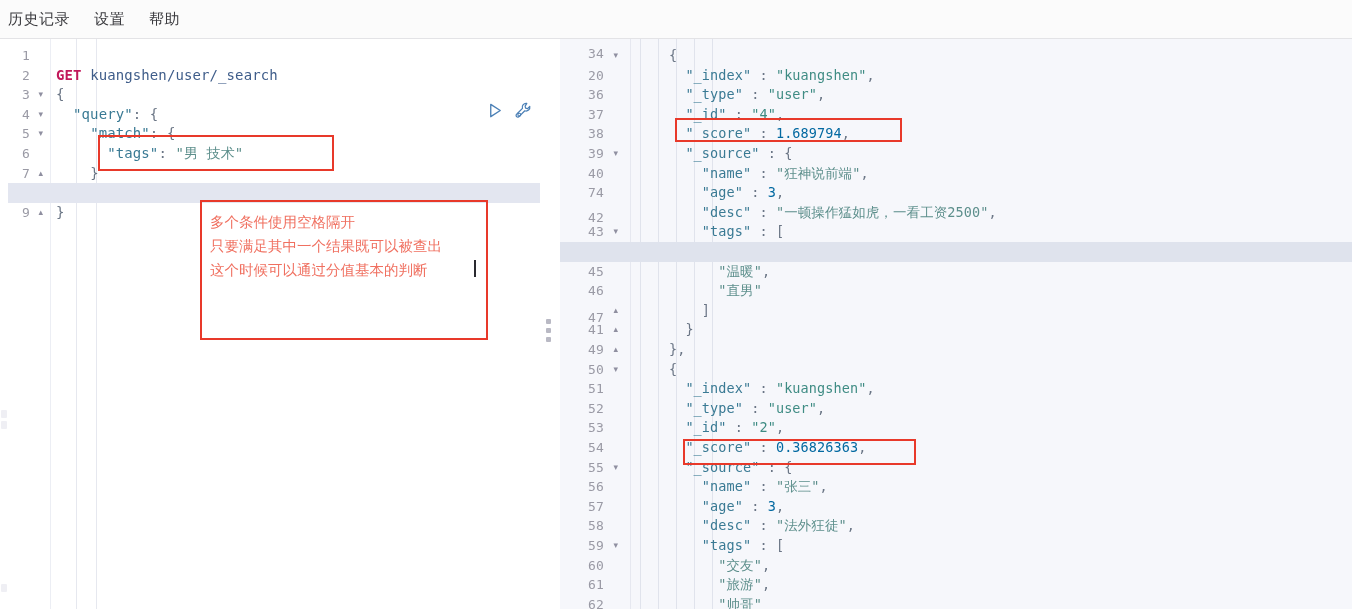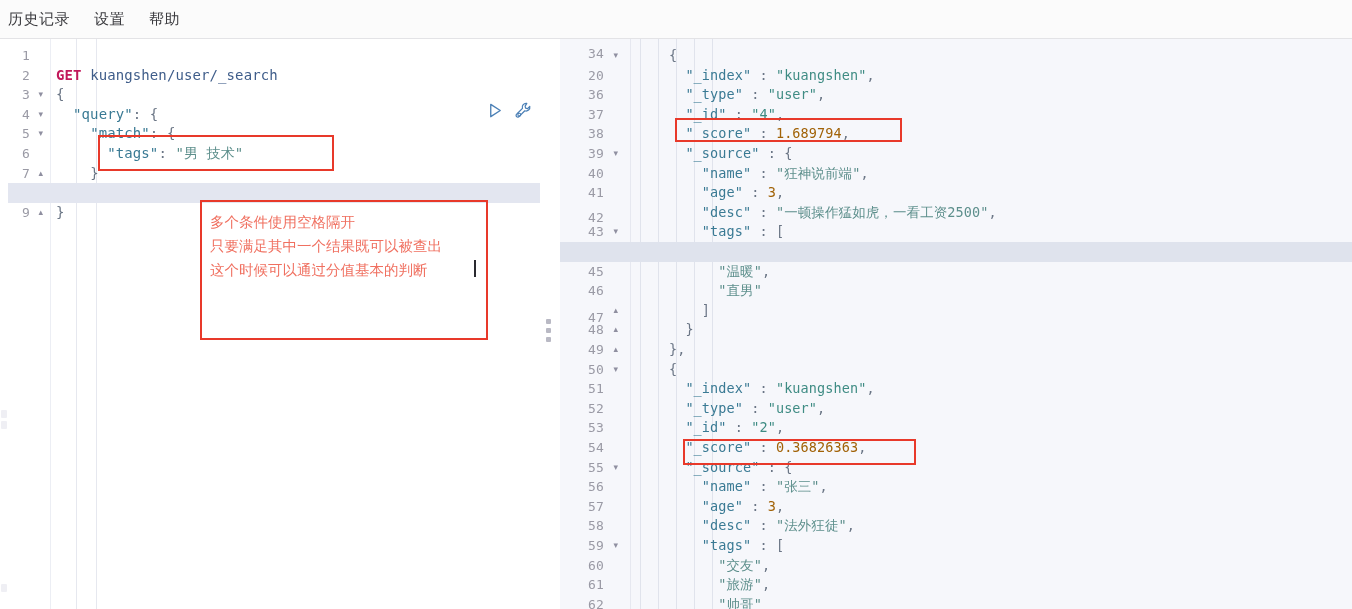--- a/index.html
+++ b/index.html
@@ -86,21 +86,21 @@
     font-size: 13.5px; line-height: 19.6px;
     color: #4b5a6b; letter-spacing: .1px;
   }
   .panel-left .ctext { font-size: 14px; }
 
   .tok-method { color: #c2185b; font-weight: 600; }
   .tok-url    { color: #3f5d8a; }
   .tok-punc   { color: #6a7585; }
   .tok-key    { color: #3a7a94; }
   .tok-str    { color: #3f8c84; }
-  .tok-num    { color: #a16207; }
+  .tok-num    { color: #0369a1; }
   .tok-cn     { color: #5d8f8c; }
 
   
   .iguide {
     position: absolute; top: 0; width: 1px; height: 570px;
     background: #e0e3ec;
   }
   .panel-left .iguide { background: #e6e8ef; }
 
   
@@ -227,30 +227,30 @@
       <div class="gutter">
           <div class="lnum" style="top: 5px;">34</div>
           <div class="fold" style="top: 7px;">▾</div>
           <div class="lnum" style="top: 26.6px;">20</div>
           <div class="lnum" style="top: 46.2px;">36</div>
           <div class="lnum" style="top: 65.8px;">37</div>
           <div class="lnum" style="top: 85.4px;">38</div>
           <div class="lnum" style="top: 105px;">39</div>
           <div class="fold" style="top: 105px;">▾</div>
           <div class="lnum" style="top: 124.6px;">40</div>
-          <div class="lnum" style="top: 144.2px;">41</div>
+          <div class="lnum" style="top: 144.2px;">74</div>
           <div class="lnum" style="top: 169px;">42</div>
           <div class="lnum" style="top: 183.4px;">43</div>
           <div class="fold" style="top: 183.4px;">▾</div>
           <div class="lnum" style="top: 203px;">44</div>
           <div class="lnum" style="top: 222.6px;">45</div>
           <div class="lnum" style="top: 242.2px;">46</div>
           <div class="lnum" style="top: 269px;">47</div>
           <div class="fold" style="top: 261.8px;">▴</div>
-          <div class="lnum" style="top: 281.4px;">48</div>
+          <div class="lnum" style="top: 281.4px;">41</div>
           <div class="fold" style="top: 281.4px;">▴</div>
           <div class="lnum" style="top: 301px;">49</div>
           <div class="fold" style="top: 301px;">▴</div>
           <div class="lnum" style="top: 320.6px;">50</div>
           <div class="fold" style="top: 320.6px;">▾</div>
           <div class="lnum" style="top: 340.2px;">51</div>
           <div class="lnum" style="top: 359.8px;">52</div>
           <div class="lnum" style="top: 379.4px;">53</div>
           <div class="lnum" style="top: 399px;">54</div>
           <div class="lnum" style="top: 418.6px;">55</div>

